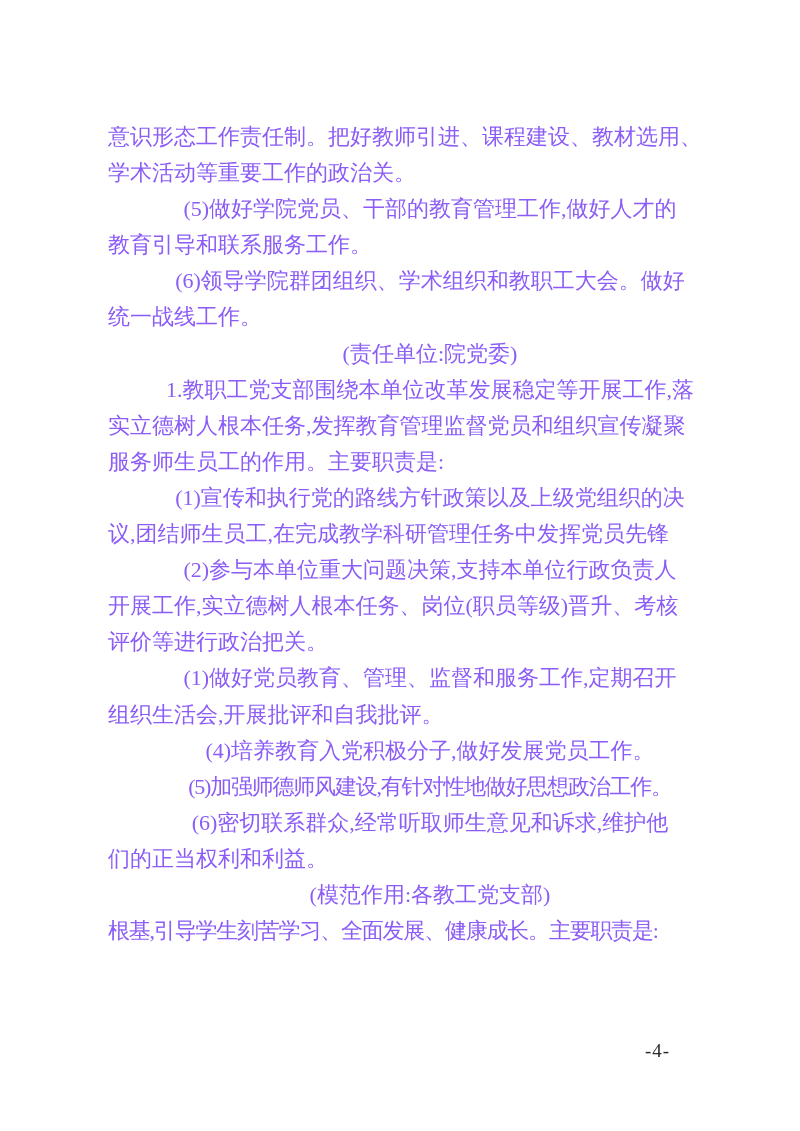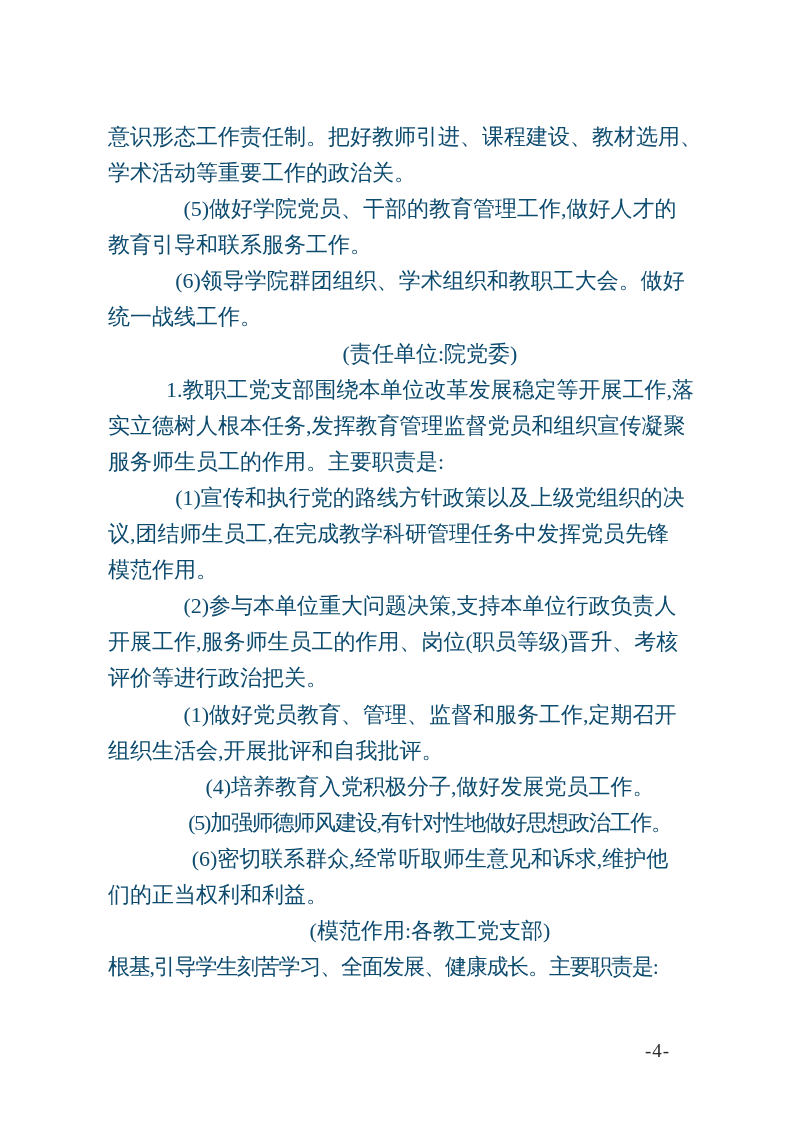--- a/index.html
+++ b/index.html
@@ -55,36 +55,35 @@
     font-size: 19px;
     color: #2a2a2a;
     letter-spacing: 1px;
     font-family: "Liberation Serif", serif;
   }
 </style>
 </head>
 <body style="background: rgb(255, 255, 255);">
 
 <div class="page">
-  <div class="doc-body" id="doc-body" style="color: #0c4a6e;">
+  <div class="doc-body" id="doc-body" style="color: #8b5cf6;">
       <div class="line">意识形态工作责任制。把好教师引进、课程建设、教材选用、</div>
       <div class="line">学术活动等重要工作的政治关。</div>
       <div class="line indent">(5)做好学院党员、干部的教育管理工作,做好人才的</div>
       <div class="line">教育引导和联系服务工作。</div>
       <div class="line indent">(6)领导学院群团组织、学术组织和教职工大会。做好</div>
       <div class="line">统一战线工作。</div>
       <div class="line indent">(责任单位:院党委)</div>
       <div class="line indent">1.教职工党支部围绕本单位改革发展稳定等开展工作,落</div>
       <div class="line">实立德树人根本任务,发挥教育管理监督党员和组织宣传凝聚</div>
       <div class="line">服务师生员工的作用。主要职责是:</div>
       <div class="line indent">(1)宣传和执行党的路线方针政策以及上级党组织的决</div>
       <div class="line">议,团结师生员工,在完成教学科研管理任务中发挥党员先锋</div>
-      <div class="line">模范作用。</div>
       <div class="line indent">(2)参与本单位重大问题决策,支持本单位行政负责人</div>
-      <div class="line">开展工作,服务师生员工的作用、岗位(职员等级)晋升、考核</div>
+      <div class="line">开展工作,实立德树人根本任务、岗位(职员等级)晋升、考核</div>
       <div class="line">评价等进行政治把关。</div>
       <div class="line indent">(1)做好党员教育、管理、监督和服务工作,定期召开</div>
       <div class="line">组织生活会,开展批评和自我批评。</div>
       <div class="line indent">(4)培养教育入党积极分子,做好发展党员工作。</div>
       <div class="line indent tight">(5)加强师德师风建设,有针对性地做好思想政治工作。</div>
       <div class="line indent">(6)密切联系群众,经常听取师生意见和诉求,维护他</div>
       <div class="line">们的正当权利和利益。</div>
       <div class="line indent">(模范作用:各教工党支部)</div>
       <div class="line tight">根基,引导学生刻苦学习、全面发展、健康成长。主要职责是:</div>
     </div>

